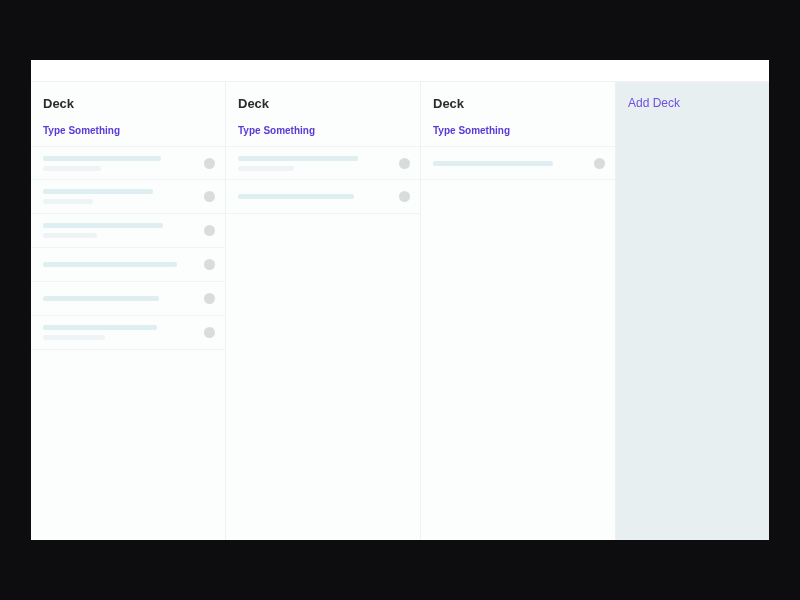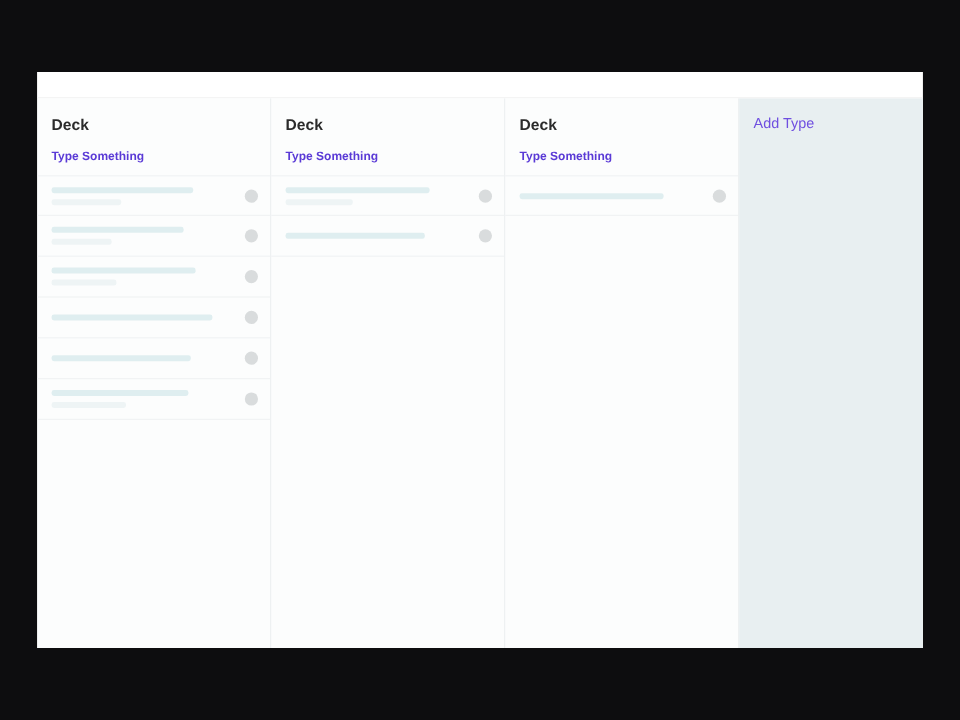--- a/index.html
+++ b/index.html
@@ -192,17 +192,17 @@
           <div class="card-lines">
             <div class="line-a" style="width:120px"></div>
 
           </div>
           <div class="dot"></div>
         </div>
       </div>
     </div>
 
     <div class="add-deck">
-      <div class="add-deck-label">Add Type</div>
+      <div class="add-deck-label">Add Deck</div>
     </div>
 
   </div>
 </div>
 
 </body></html>

